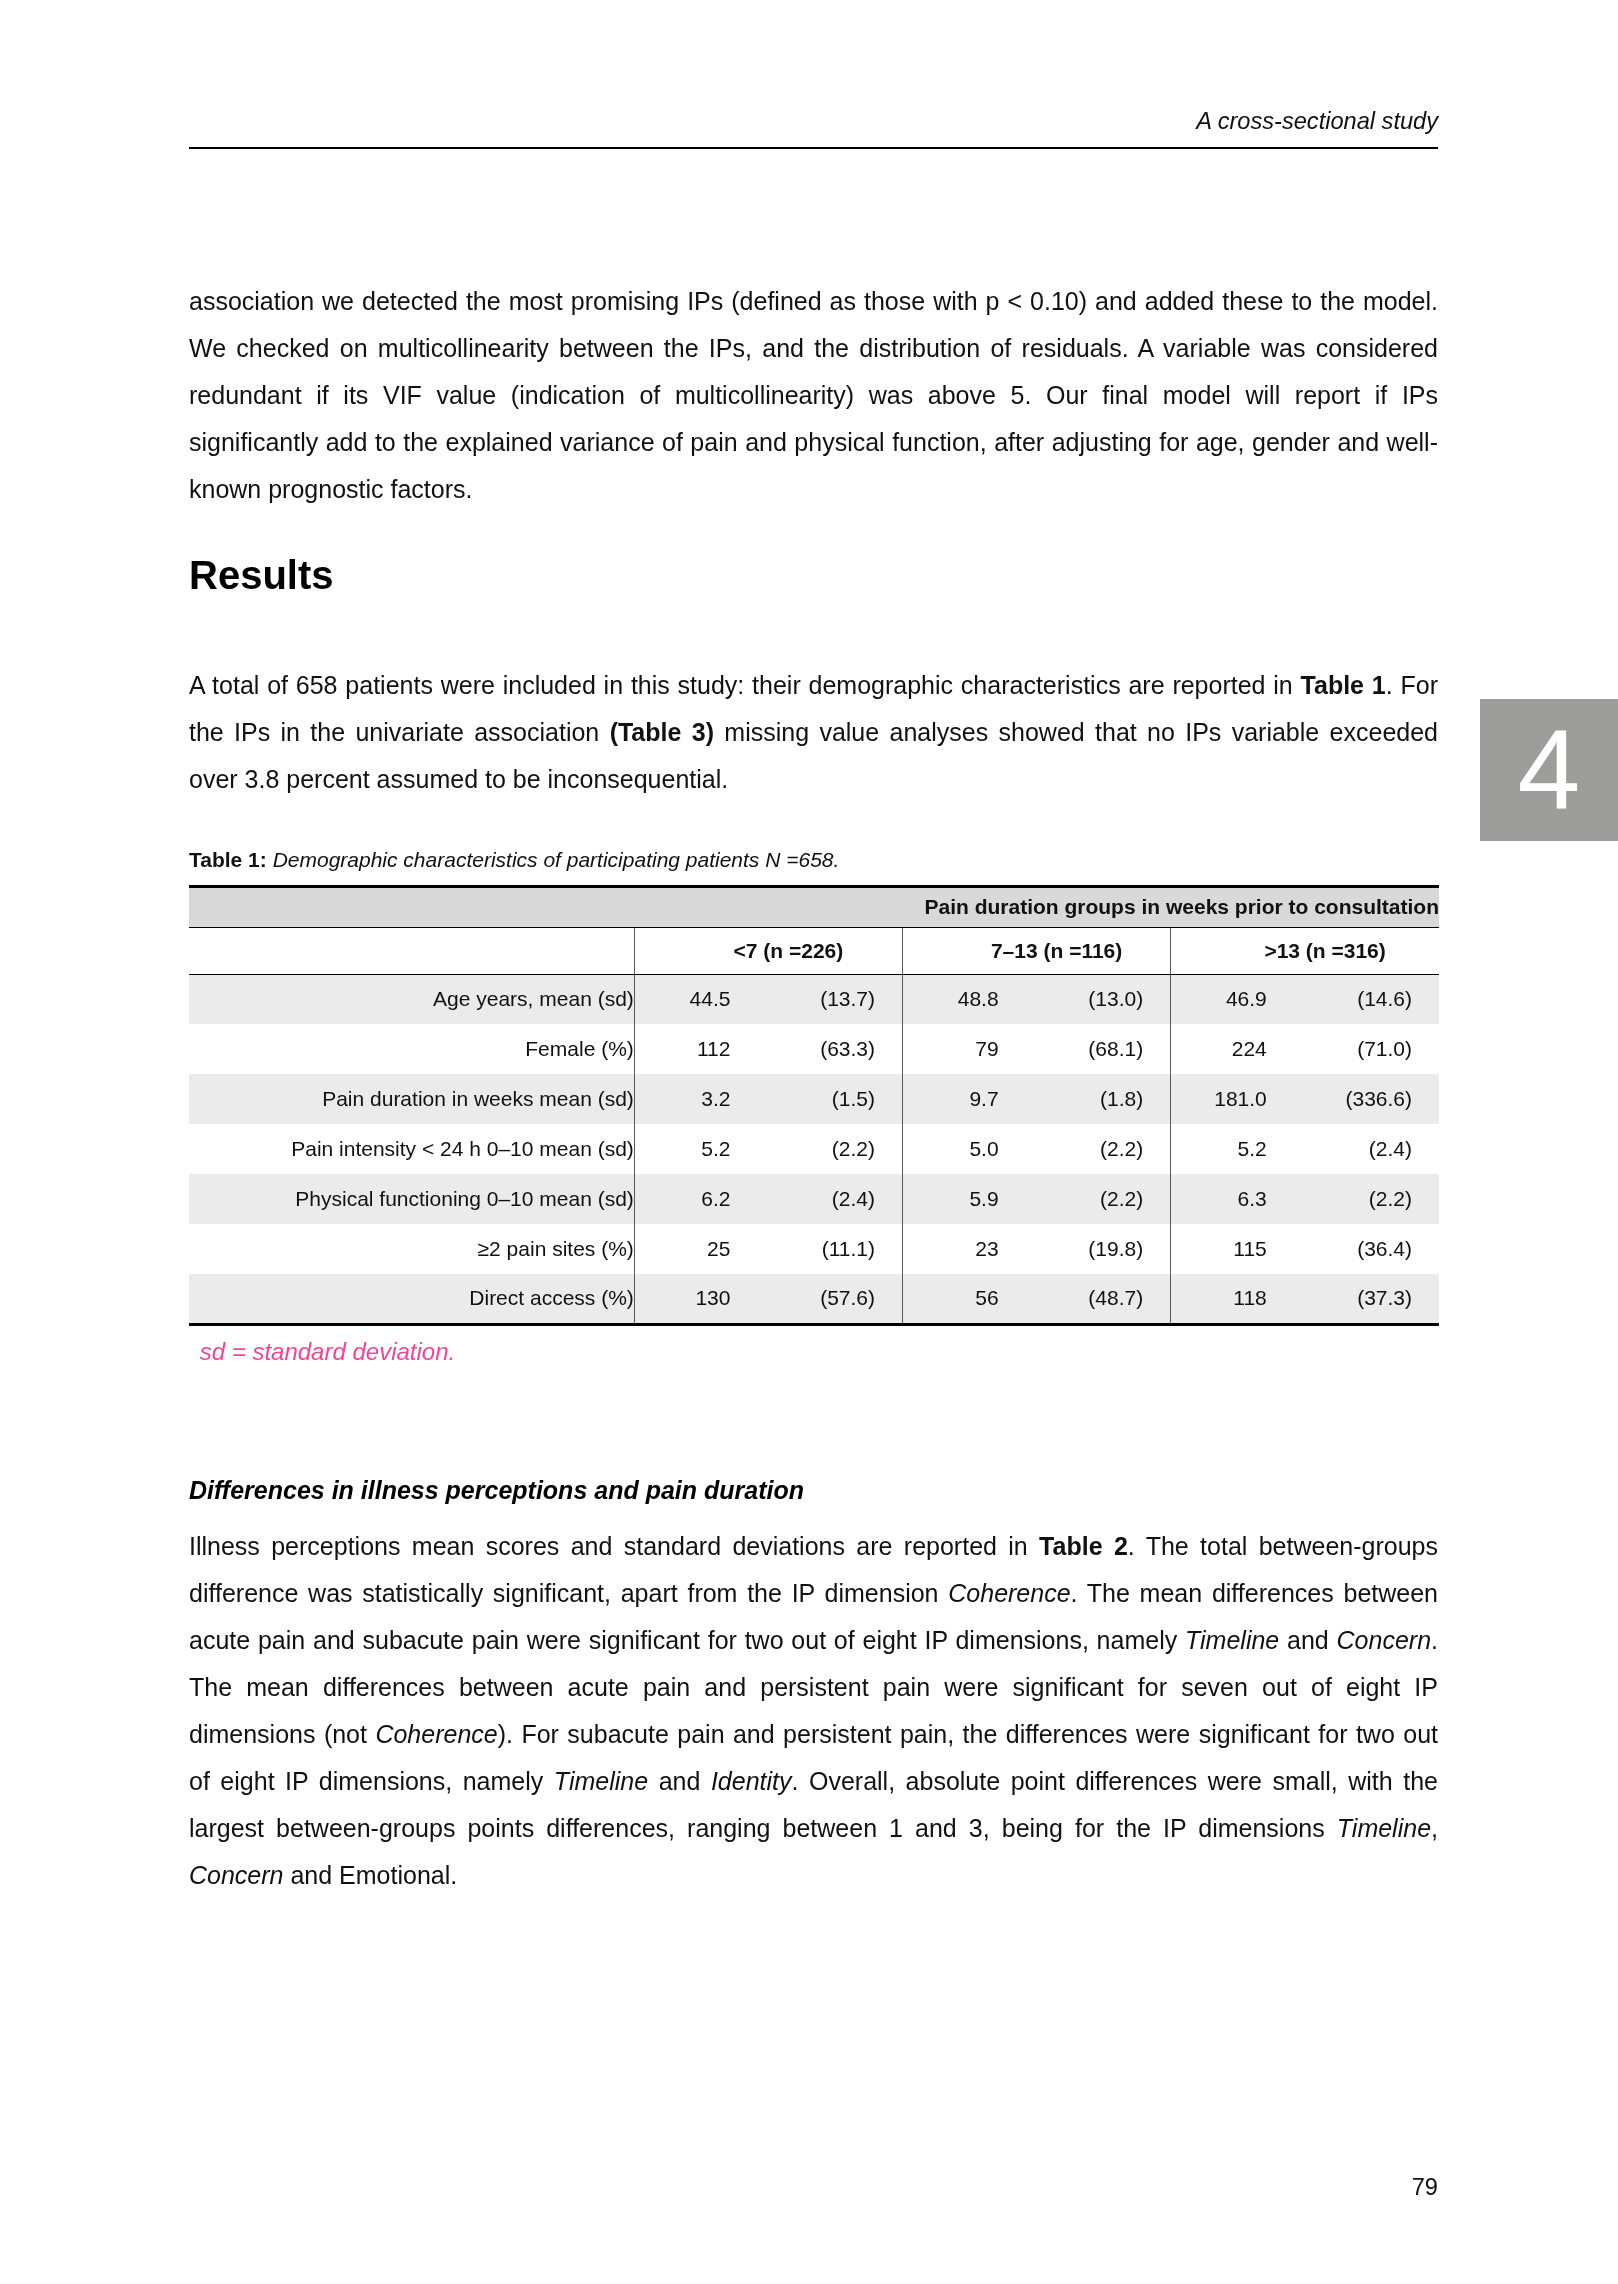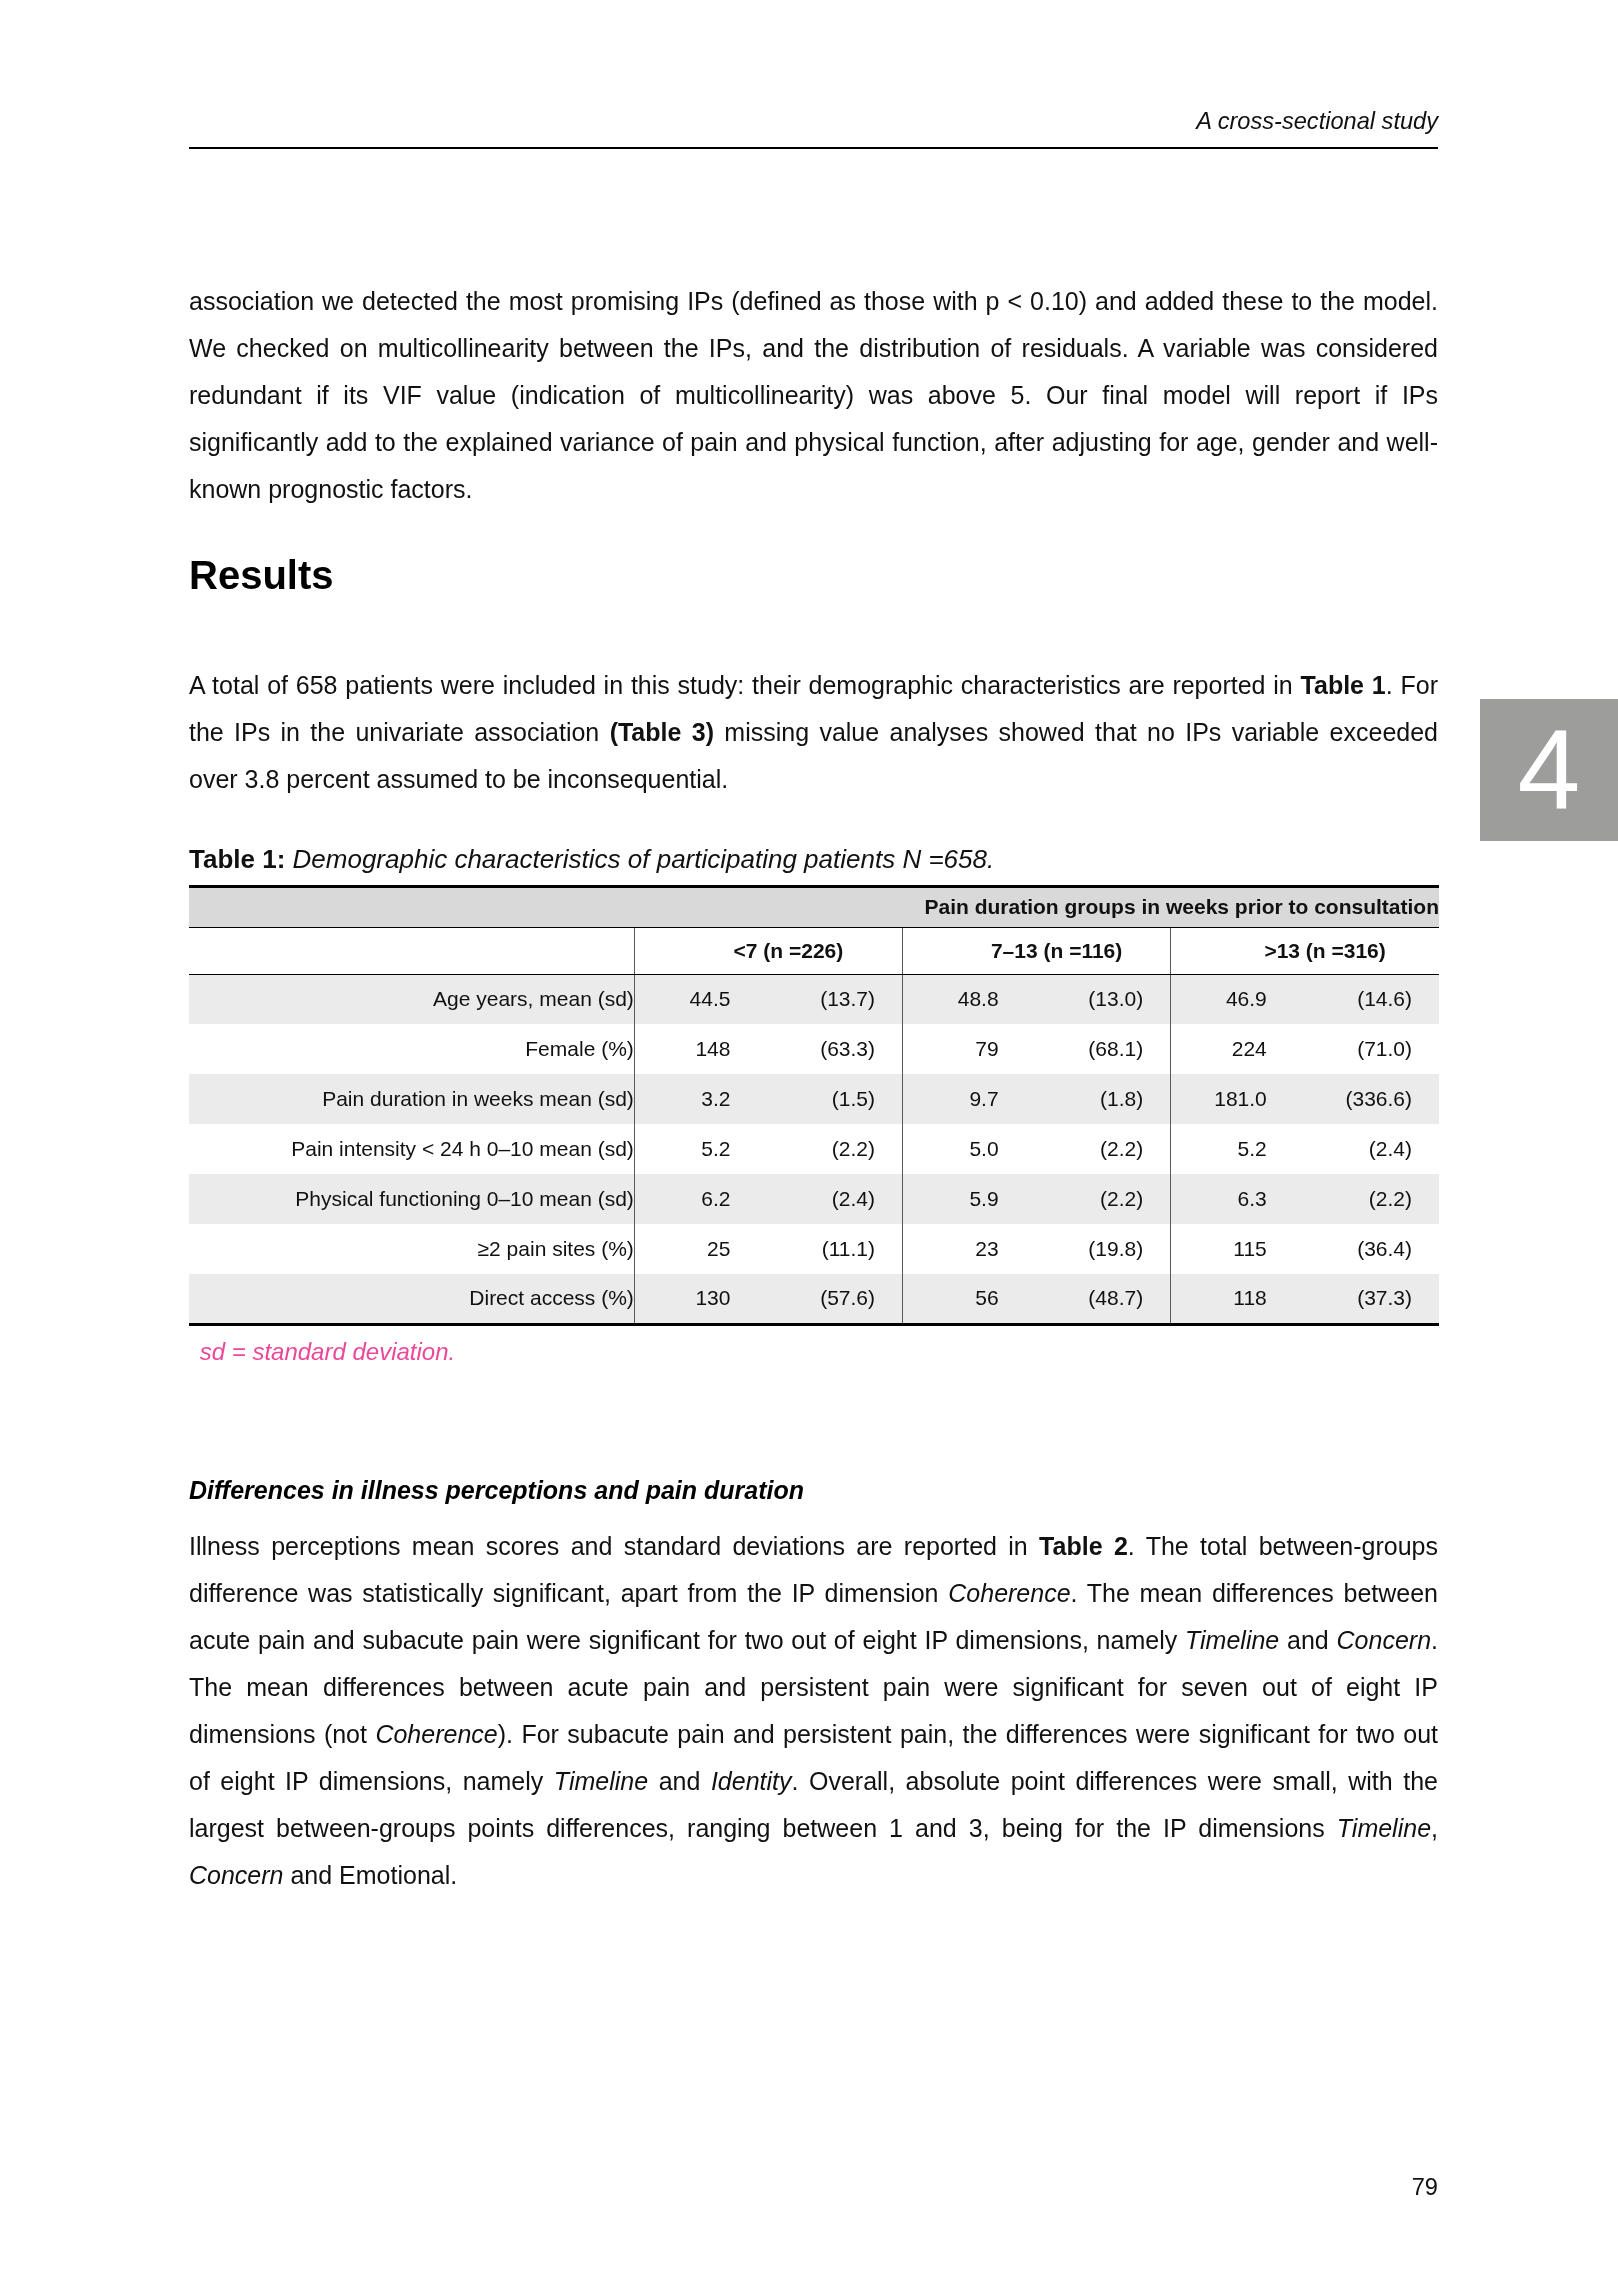--- a/index.html
+++ b/index.html
@@ -51,21 +51,21 @@
     display: flex; align-items: center; justify-content: center;
   }
   .chapter-number {
     color: #ffffff;
     font-size: 113px;
     line-height: 1;
     font-weight: 400;
   }
   .caption {
     margin-top: 43px;
-    font-size: 26px;
+    font-size: 21px;
     line-height: 27px;
     color: #111111;
   }
   table.t1 {
     margin-top: 12px;
     width: 1250px;
     border-collapse: collapse;
     border-top: 3px solid #000000;
     border-bottom: 3px solid #000000;
     font-size: 21px;
@@ -166,21 +166,21 @@
         <td class="lbl">Age years, mean (sd)</td>
         <td class="val bl">44.5</td>
         <td class="sd">(13.7)</td>
         <td class="val bl">48.8</td>
         <td class="sd">(13.0)</td>
         <td class="val bl">46.9</td>
         <td class="sd">(14.6)</td>
       </tr>
       <tr>
         <td class="lbl">Female (%)</td>
-        <td class="val bl">148</td>
+        <td class="val bl">112</td>
         <td class="sd">(63.3)</td>
         <td class="val bl">79</td>
         <td class="sd">(68.1)</td>
         <td class="val bl">224</td>
         <td class="sd">(71.0)</td>
       </tr>
       <tr>
         <td class="lbl">Pain duration in weeks mean (sd)</td>
         <td class="val bl">3.2</td>
         <td class="sd">(1.5)</td>

